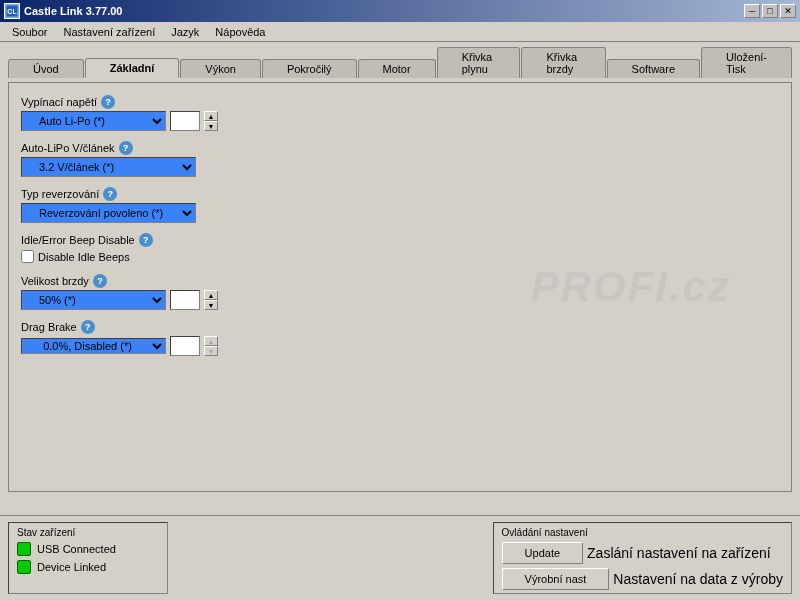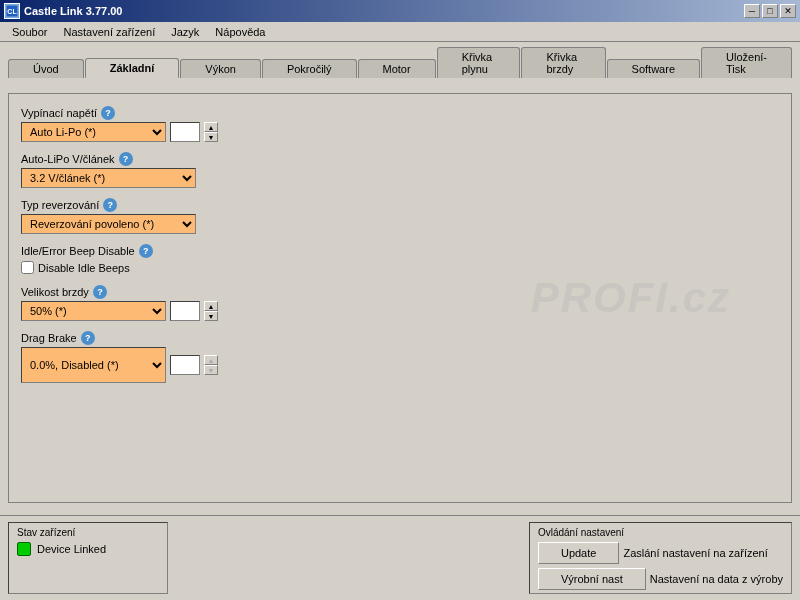--- a/index.html
+++ b/index.html
@@ -102,21 +102,21 @@
       border-bottom: 1px solid #d4d0c8;
       font-weight: bold;
       z-index: 1;
     }
 
     
     .main-content {
       background: #d4d0c8;
       border: 1px solid #808080;
       border-top: 1px solid #808080;
-      margin: 16px 8px;
+      margin: 5px 8px;
       padding: 12px;
       height: 410px;
       overflow: hidden;
       position: relative;
     }
 
     
     .watermark {
       position: absolute;
       right: 60px;
@@ -161,26 +161,26 @@
       display: flex;
       align-items: center;
       gap: 4px;
     }
     .dropdown-wrapper {
       position: relative;
       display: inline-block;
     }
     .dropdown-wrapper select {
       height: 20px;
-      background: #fdba74;
+      background: #3b82f6;
       border: 1px solid #808080;
       border-top-color: #404040;
       border-left-color: #404040;
       font-size: 11px;
-      padding: 0 4px;
+      padding: 0 13px;
       cursor: pointer;
       width: 100%;
     }
     .number-input {
       width: 30px;
       height: 20px;
       border: 1px solid #808080;
       border-top-color: #404040;
       border-left-color: #404040;
       font-size: 11px;
@@ -291,21 +291,21 @@
       border-top-color: #fff;
       border-left-color: #fff;
       font-size: 11px;
       cursor: pointer;
       padding: 0 22px;
       display: flex;
       align-items: center;
       justify-content: center;
     }
     .ctrl-desc {
-      font-size: 11px;
+      font-size: 14px;
       color: #000;
       flex: 1;
     }
     .spacer { flex: 1; }
   </style>
 </head>
 <body>
 
 <div class="title-bar">
   <div class="title-bar-left">
@@ -434,21 +434,21 @@
     </div>
   </div>
 
   <div class="form-group">
     <div class="form-label-row">
       <span class="form-label">Drag Brake</span>
       <div class="help-icon">?</div>
     </div>
     <div class="form-input-row">
       <div class="dropdown-wrapper" style="width:145px;">
-        <select style="width:145px; height:36px; font-size:11px;">
+        <select style="width:145px; height:16px; font-size:11px;text-align:center;">
           <option>0.0%, Disabled (*)</option>
           <option>2%</option>
           <option>5%</option>
           <option>10%</option>
         </select>
       </div>
       <input type="text" class="number-input" style="width: 30px; color: rgb(170, 170, 170);">
       <div class="spin-buttons">
         <div class="spin-btn" style="color:#aaa;">▲</div>
         <div class="spin-btn" style="color:#aaa;">▼</div>
@@ -457,20 +457,24 @@
   </div>
 
 </div>
 
 <div class="status-bar">
 
   <div class="status-panel" style="width:160px;">
     <div class="status-title">Stav zařízení</div>
     <div class="status-indicator">
       <div class="led led-green"></div>
+      <span>USB Connected</span>
+    </div>
+    <div class="status-indicator">
+      <div class="led led-green"></div>
       <span>Device Linked</span>
     </div>
   </div>
 
   <div class="spacer"></div>
 
   <div class="control-group" style="min-width:200px;">
     <div class="control-title">Ovládání nastavení</div>
     <div class="control-btn-row">
       <button class="ctrl-button">Update</button>

